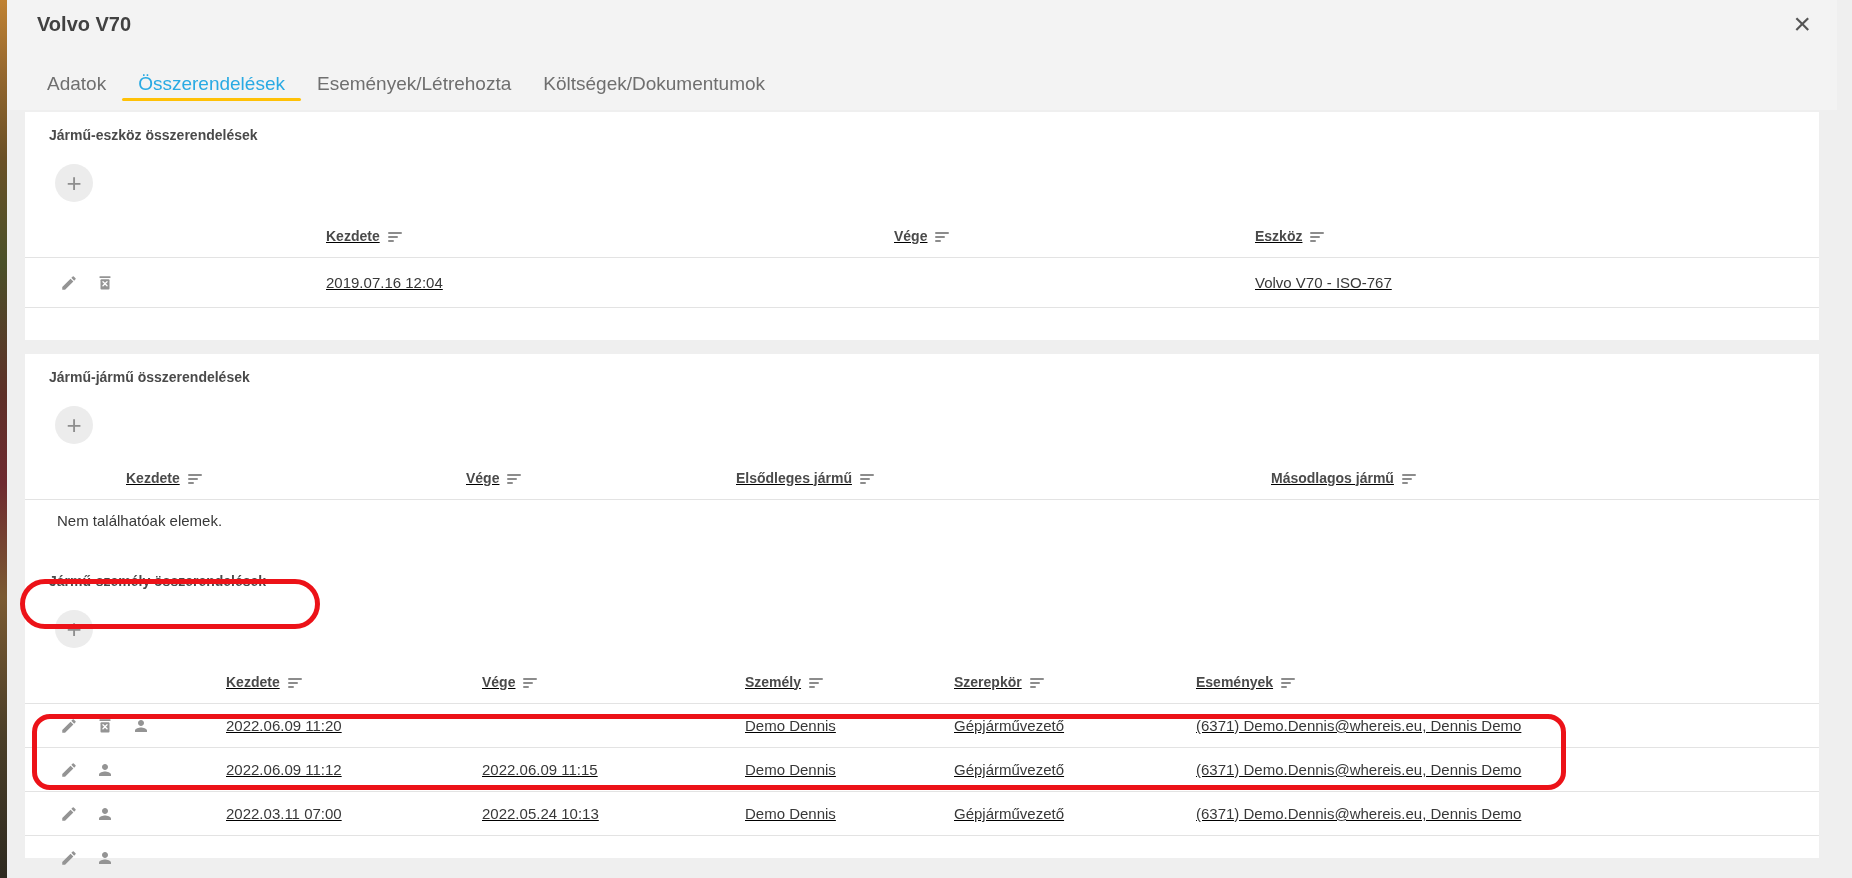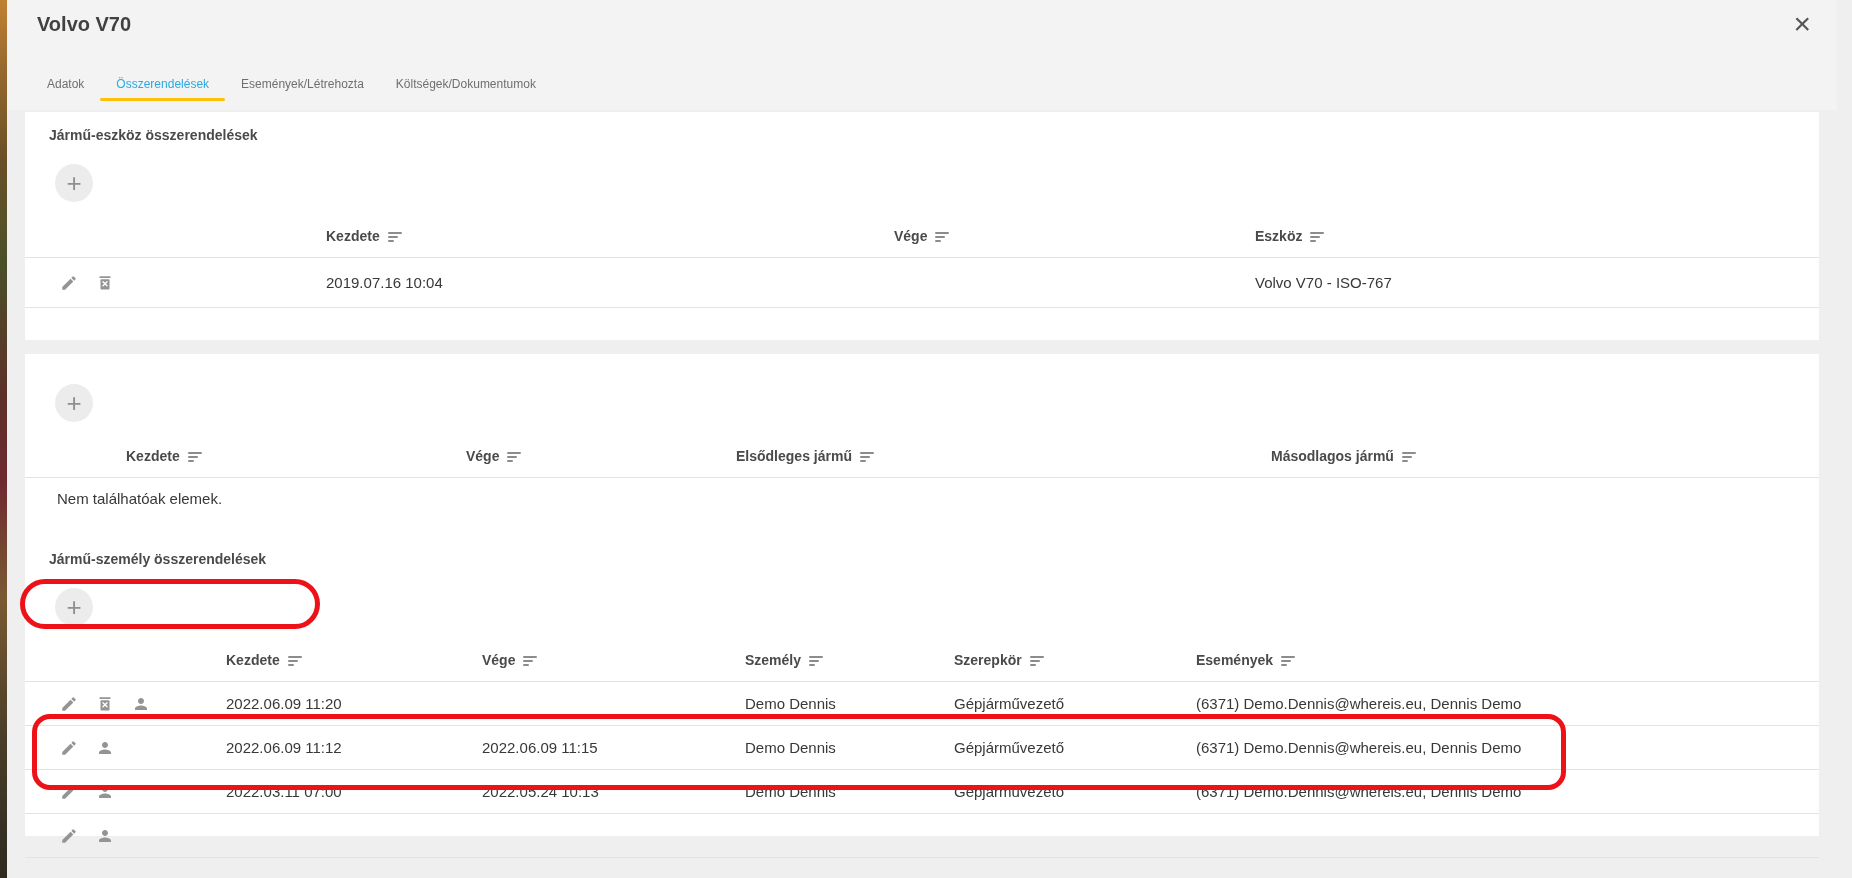--- a/index.html
+++ b/index.html
@@ -13,38 +13,38 @@
       #5e3028 45%,#6e2a30 55%,#7a5a32 68%,#4a3e28 84%,#2e2a20 100%); }
 
   .modal { position:absolute; left:7px; top:0; right:15px; height:100%; background:#efefef; }
 
   
   .modal-header { position:absolute; left:0; top:0; right:0; height:110px; background:#f3f3f3; }
   .dlg-title { position:absolute; left:30px; top:13px; font-size:20px; font-weight:bold; color:#414141; }
   .close-btn { position:absolute; right:20px; top:6px; font-size:30px; line-height:36px;
                color:#555; cursor:pointer; padding:0 6px; font-weight:400; }
   .tabs { position:absolute; left:24px; top:71px; display:flex; }
-  .tab { position:relative; height:26px; line-height:26px; padding:0 16px; font-size:12px;
+  .tab { position:relative; height:26px; line-height:26px; padding:0 16px; font-size:19px;
          color:#6f6f6f; cursor:pointer; white-space:nowrap; }
   .tab.active { color:#29aae3;text-align:right; }
   .tab.active::after { content:''; position:absolute; left:0; right:0; bottom:-4px; height:3px;
          background:#ffc107; border-radius:2px; }
 
   
   .content { position:absolute; left:0; top:110px; right:0; bottom:0; background:#efefef; }
   .card { background:#ffffff; margin:0 18px; padding-top:12px; }
   .card.c1 { margin-top:2px; padding-bottom:32px; }
   .card.c2 { margin-top:14px; padding-bottom:18px; }
   .card.c3 { height:300px; }
   .card-title { margin-left:24px; font-size:14px; line-height:22px; font-weight:bold; color:#4a4a4a; }
   .add-btn { margin:18px 0 0 30px; width:38px; height:38px; border-radius:50%; background:#ececec;
              border:none; color:#8f8f8f; font-size:26px; font-weight:300; line-height:36px;
              text-align:center; cursor:pointer; display:block; }
 
-  .t-head, .t-row { display:grid; align-items:center; border-bottom:1px solid #e3e3e3; }
+  .t-head, .t-row { display:grid; align-items:center; border-bottom:1px solid #e3e3e3;text-decoration:underline; }
   .t-head { margin-top:12px; height:44px; }
   .t-row  { height:44px; }
   .c1 .t-row { height:50px; }
   .g1 { grid-template-columns:287px 568px 361px 1fr; }
   .g2 { grid-template-columns:87px 340px 270px 535px 1fr; }
   .g3 { grid-template-columns:187px 256px 263px 209px 242px 1fr; }
   .th { padding-left:14px; font-size:14px; font-weight:bold; color:#4a4a4a; cursor:pointer; white-space:nowrap; }
   .td { padding-left:14px; font-size:15px; color:#383838; white-space:nowrap; overflow:hidden; }
   .actions { display:flex; gap:18px; padding-left:35px; align-items:center; }
   .actions svg { cursor:pointer; }
@@ -105,27 +105,28 @@
           <div class="actions">
             <svg viewBox="0 0 24 24" width="18" height="18" fill="#949494">
                 <path d="M3 17.25V21h3.75L17.81 9.94l-3.75-3.75L3 17.25zM20.71 7.04a.996.996 0 0 0 0-1.41l-2.34-2.34a.996.996 0 0 0-1.41 0l-1.83 1.83 3.75 3.75 1.83-1.83z"></path>
               </svg>
             <svg viewBox="0 0 24 24" width="18" height="18">
                 <rect x="4.5" y="3" width="15" height="2.4" rx="1" fill="#949494"></rect>
                 <rect x="6" y="7" width="12" height="13.5" rx="1.2" fill="#949494"></rect>
                 <path d="M9.3 10.3l5.4 5.4M14.7 10.3l-5.4 5.4" stroke="#ffffff" stroke-width="1.8" stroke-linecap="round"></path>
               </svg>
           </div>
-          <div class="td">2019.07.16 10:04</div>
+          <div class="td">2019.07.16 12:04</div>
           <div class="td"></div>
           <div class="td">Volvo V70 - ISO-767</div>
         </div>
       </section>
 
       <section class="card c2">
+        <h2 class="card-title">Jármű-jármű összerendelések</h2>
         <button class="add-btn">+</button>
         <div class="t-head g2">
           <div class="th"></div>
           <div class="th"><span>Kezdete</span><span class="sort">
                 <i></i>
                 <i></i>
                 <i></i>
               </span></div>
           <div class="th"><span>Vége</span><span class="sort">
                 <i></i>

